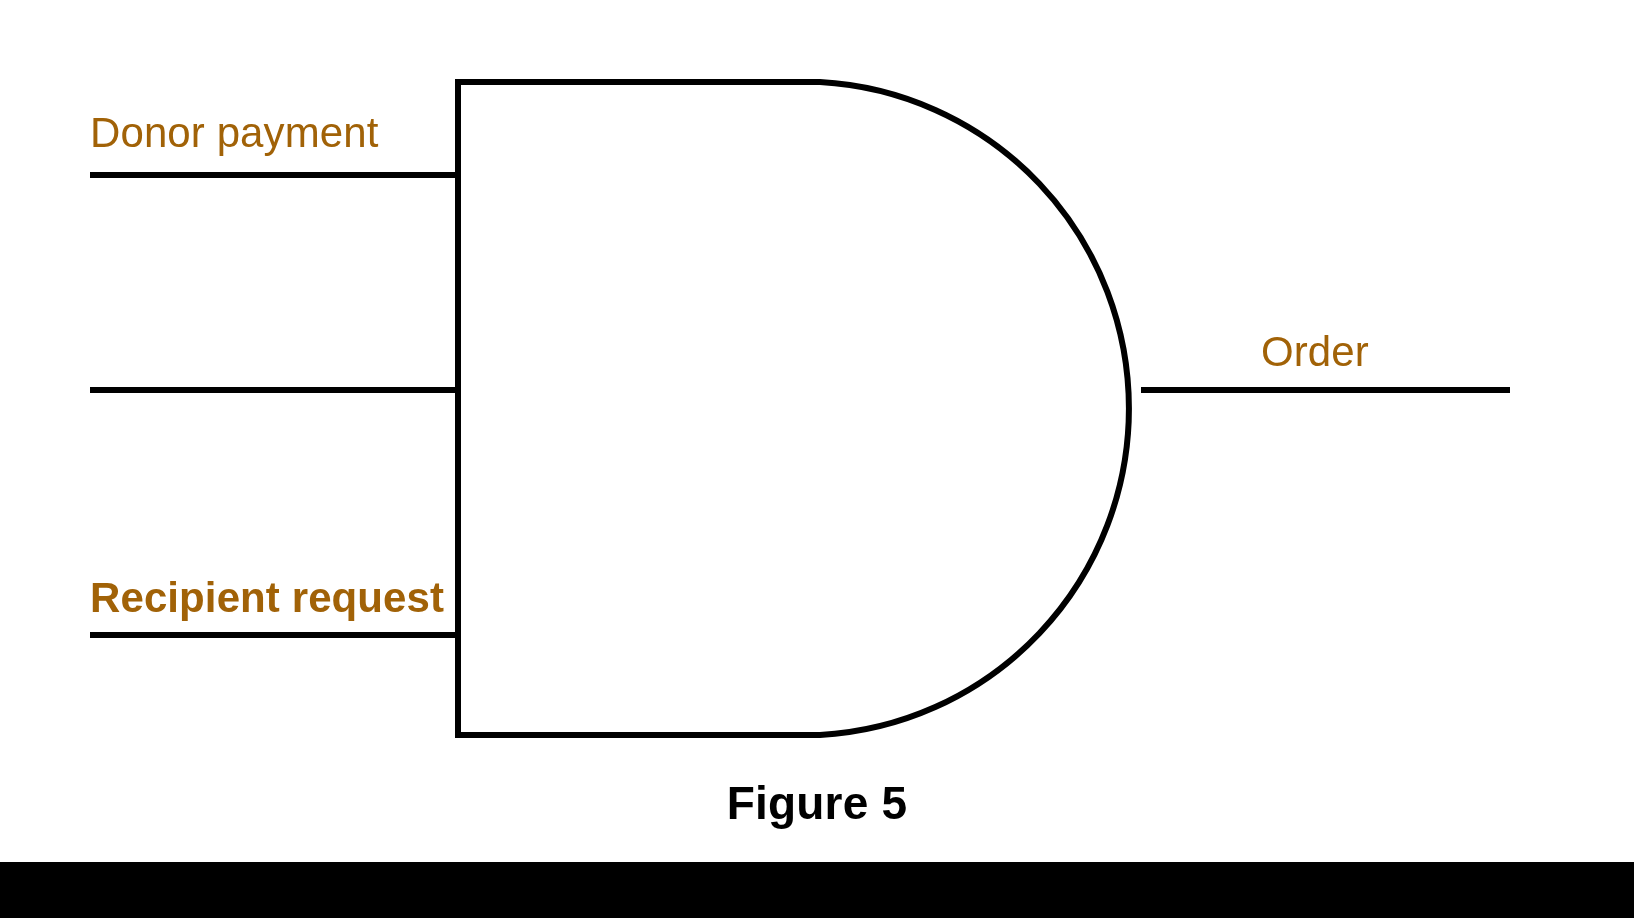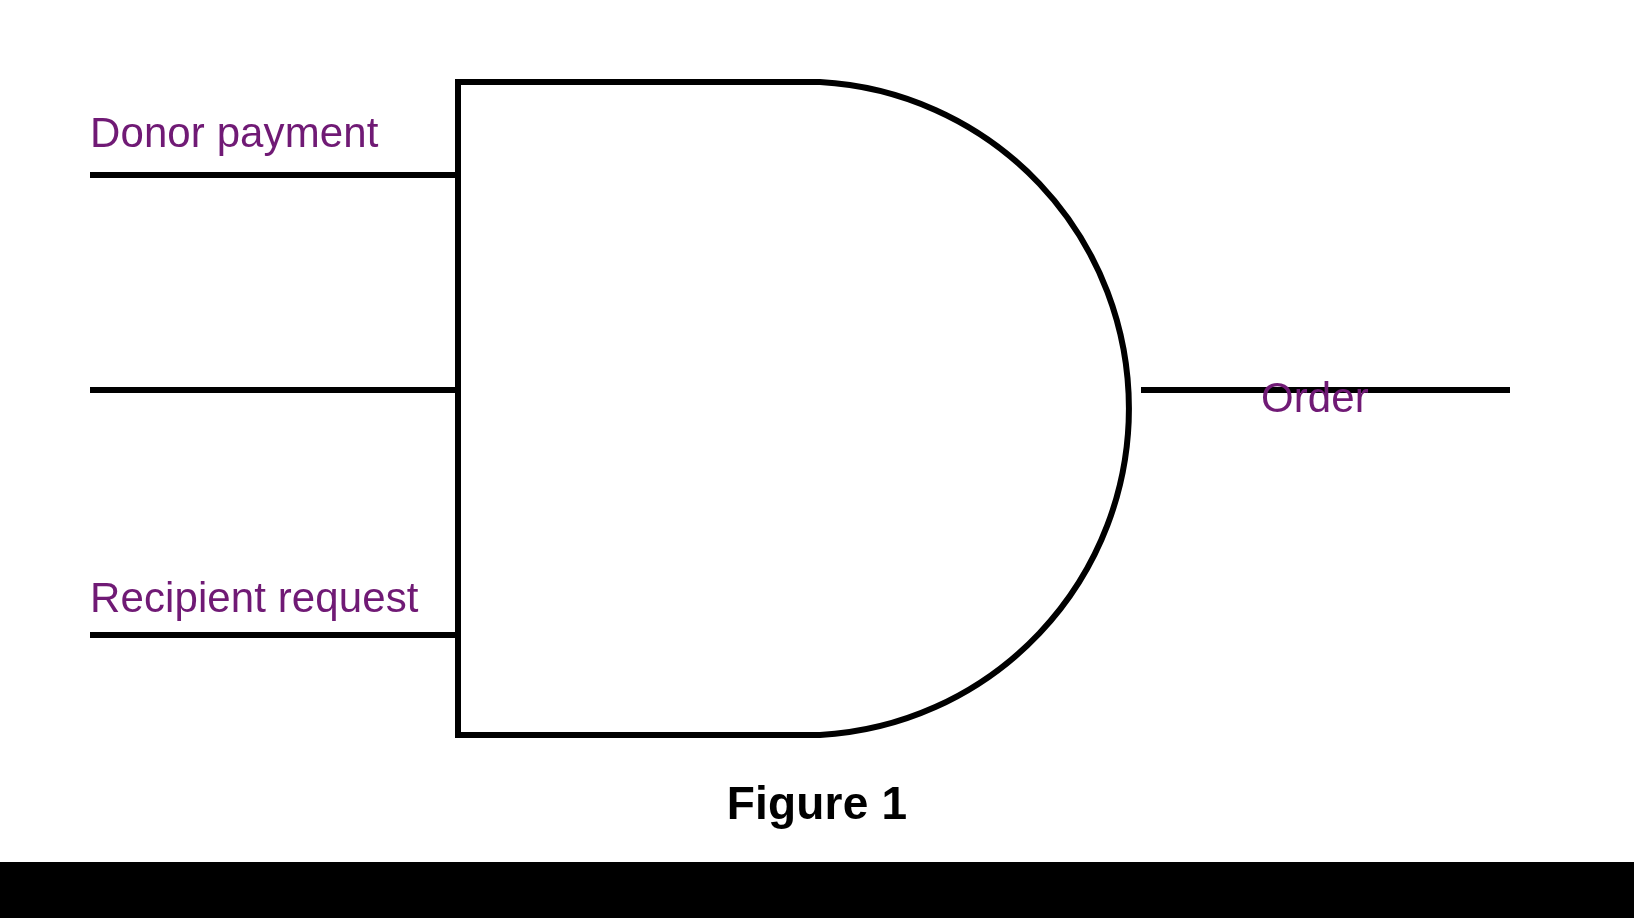--- a/index.html
+++ b/index.html
@@ -23,43 +23,43 @@
     position: absolute;
     left: 0;
     top: 0;
     width: 1634px;
     height: 918px;
     display: block;
   }
   .label {
     position: absolute;
     white-space: nowrap;
-    color: #701a75;
+    color: #a16207;
     font-family: "Liberation Sans", sans-serif;
     font-size: 42px;
     font-weight: 400;
     line-height: 1;
     letter-spacing: 0.1px;
   }
   #label-donor-payment {
     left: 90px;
     top: 112px;
   }
   #label-prescription {
     left: 90px;
     top: 331px;
   }
   #label-recipient-request {
     left: 90px;
     top: 577px;
+    font-weight: bold;
   }
   #label-order {
     left: 1261px;
     top: 331px;
-    margin-top: 46px;
   }
   #figure-caption {
     position: absolute;
     left: 0;
     top: 780px;
     width: 1634px;
     text-align: center;
     color: #000000;
     font-family: "Liberation Sans", sans-serif;
     font-size: 46px;
@@ -94,17 +94,17 @@
     </g>
   </svg>
 
   <div class="label" id="label-donor-payment">Donor payment</div>
 
 
   <div class="label" id="label-recipient-request">Recipient request</div>
 
   <div class="label" id="label-order">Order</div>
 
-  <div id="figure-caption">Figure 1</div>
+  <div id="figure-caption">Figure 5</div>
 
   <div id="bottom-bar"></div>
 
 </div>
 
 </body></html>

